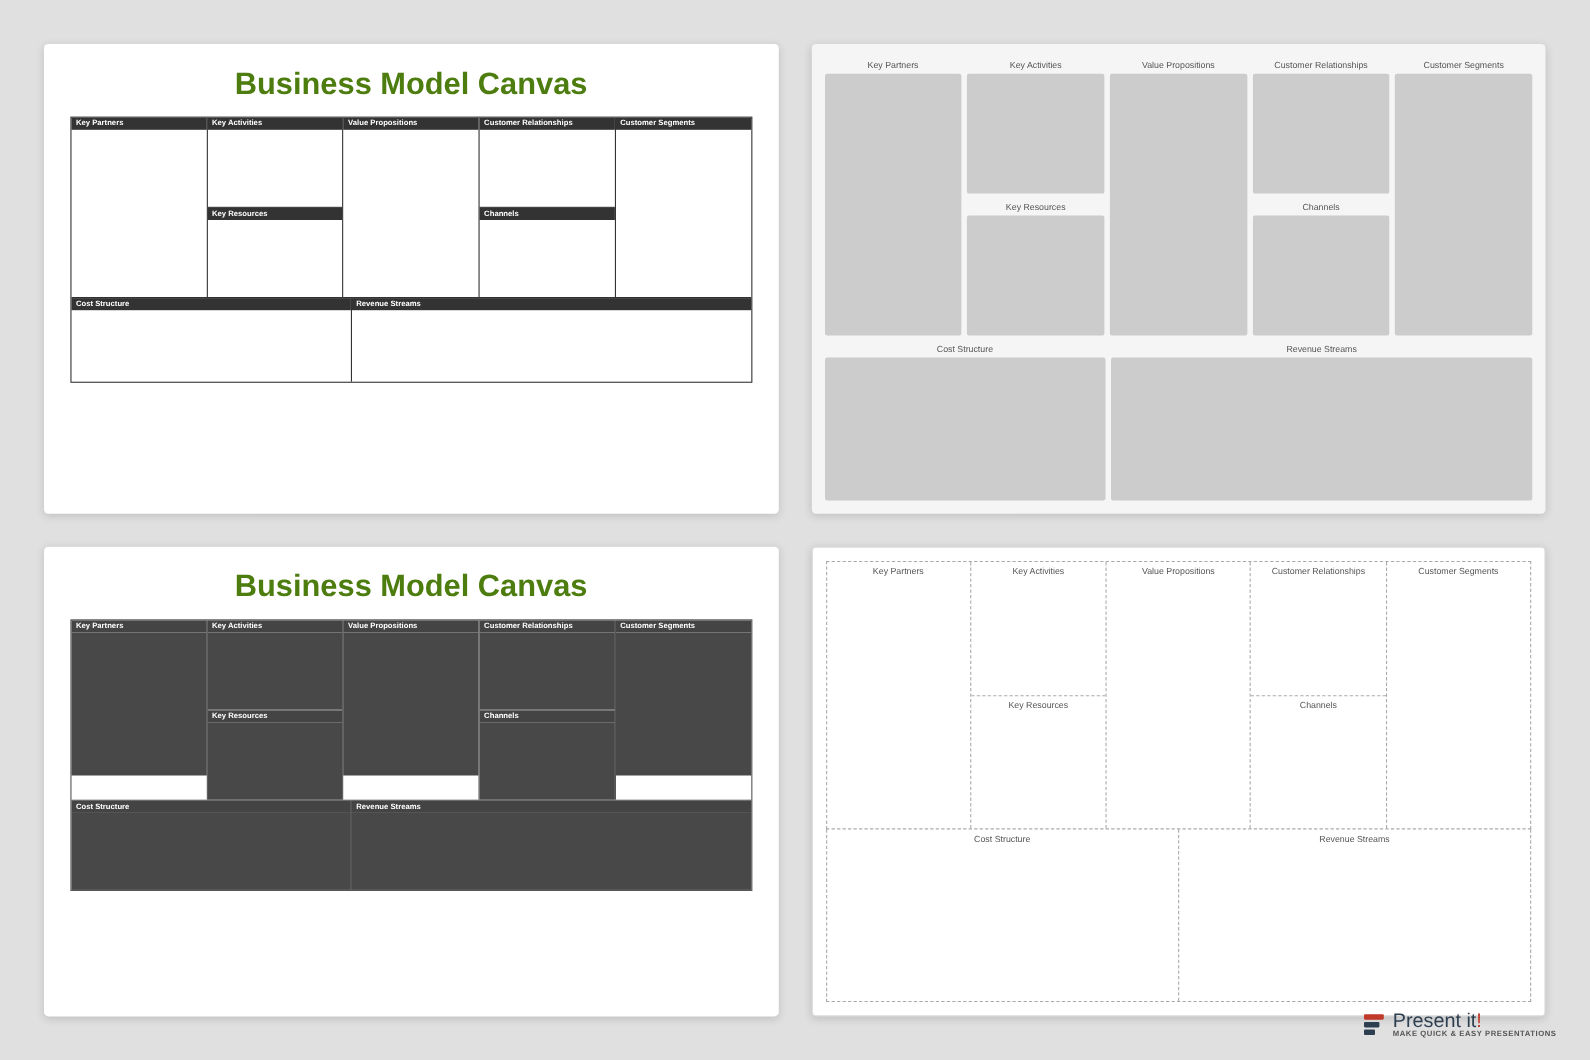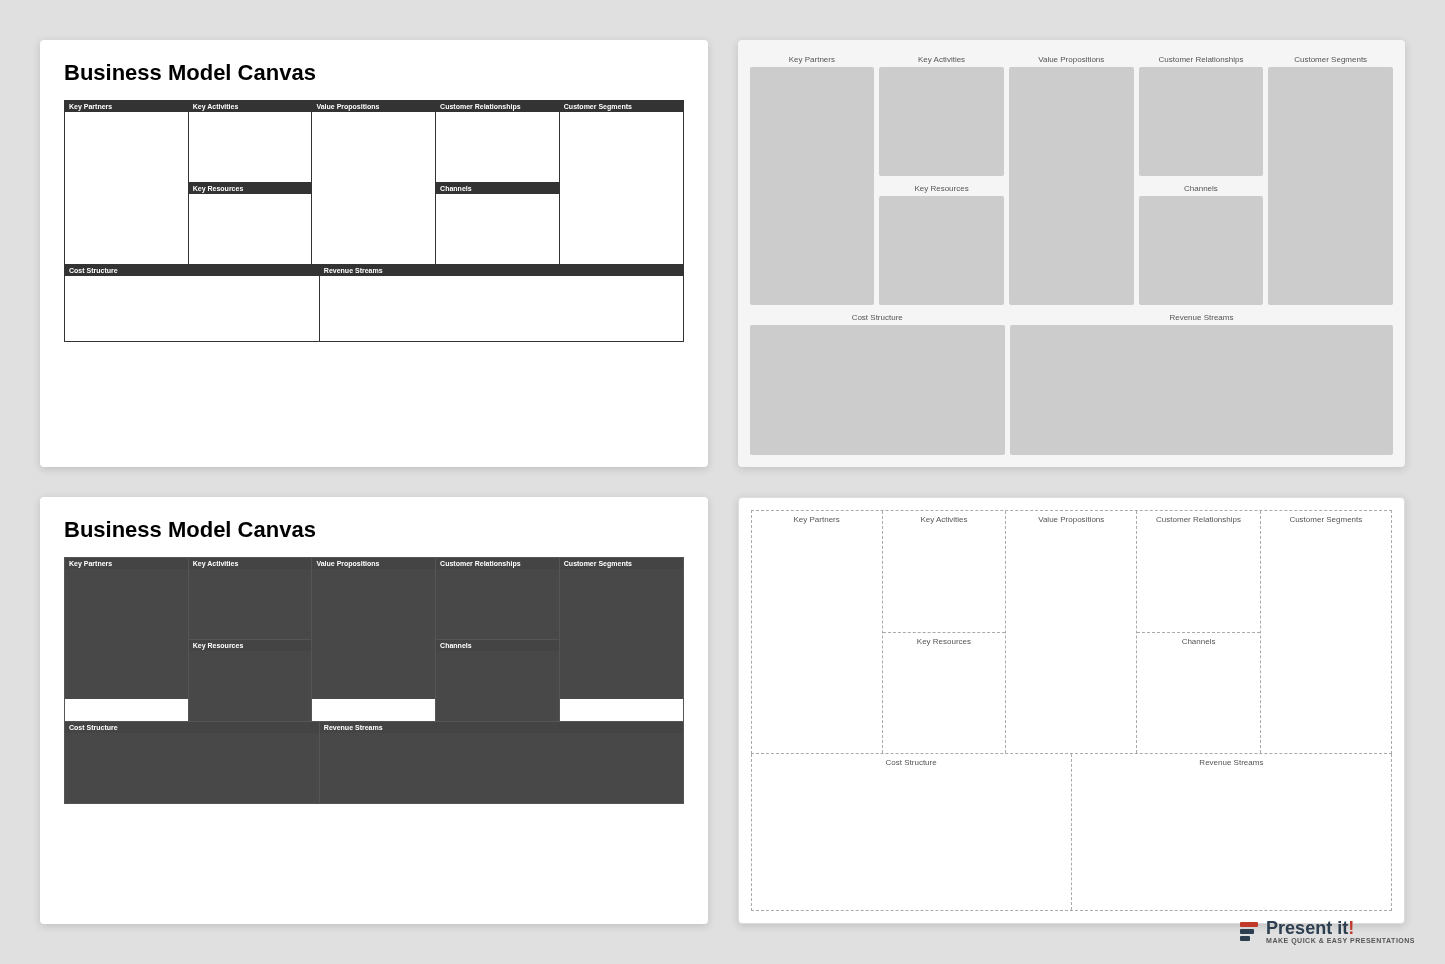--- a/index.html
+++ b/index.html
@@ -28,25 +28,25 @@
       border-radius: 4px;
       box-shadow: 0 2px 8px rgba(0,0,0,0.15);
       overflow: hidden;
     }
 
     .slide-1 {
       padding: 20px 24px 16px;
     }
 
     .slide-title {
-      font-size: 22px;
+      font-size: 28px;
       font-weight: 900;
-      text-align: left;
+      text-align: center;
       margin-bottom: 14px;
-      color: #000000;
+      color: #4d7c0f;
     }
 
     
     .bmc-grid {
       display: flex;
       flex-direction: column;
       border: 1.5px solid #333;
       width: 100%;
     }
 
@@ -195,21 +195,21 @@
     .logo-bar-1 { width: 18px; background: #c0392b; }
     .logo-bar-2 { width: 14px; background: #2c3e50; }
     .logo-bar-3 { width: 10px; background: #2c3e50; }
 
     .logo-text-area {
       display: flex;
       flex-direction: column;
     }
     .logo-main {
       font-size: 18px;
-      font-weight: 700;
+      font-weight: 400;
       color: #c0392b;
       line-height: 1;
     }
     .logo-main span {
       color: #2c3e50;
     }
     .logo-sub {
       font-size: 7px;
       color: #555;
       letter-spacing: 0.5px;

